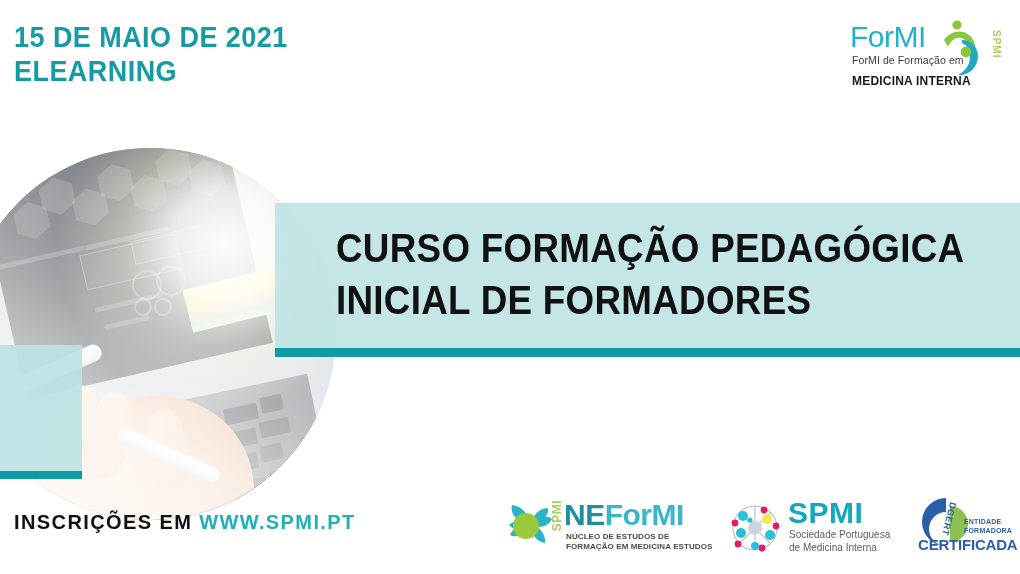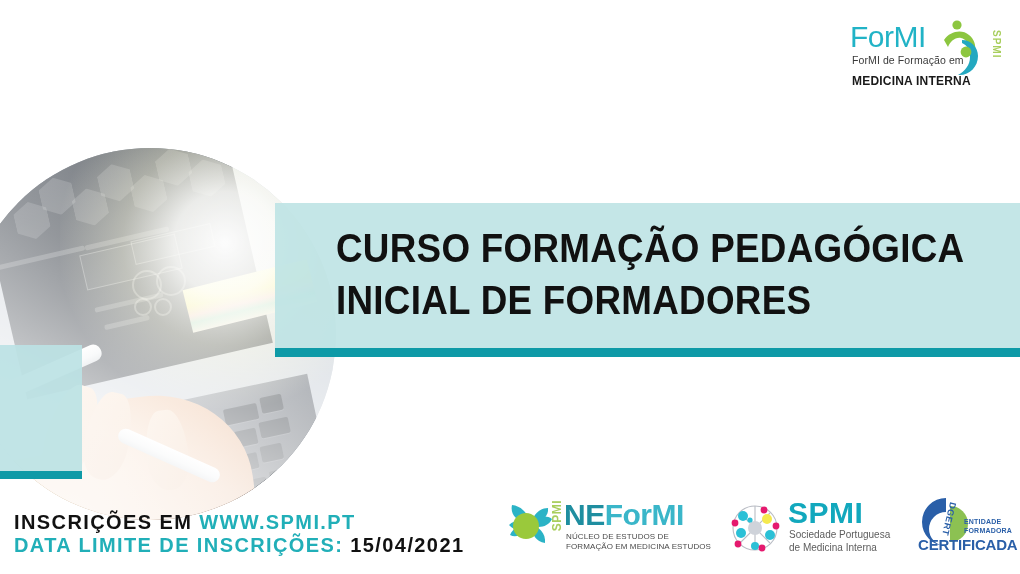--- a/index.html
+++ b/index.html
@@ -300,21 +300,21 @@
     font-weight: bold;
     letter-spacing: -0.5px;
     line-height: 30px;
   }
   .ne-a { color: #1f8ea0; }
   .ne-b { color: #3ab6c9; }
   .neformi-sub {
     position: absolute;
     left: 66px; top: 40px;
     font-size: 8px;
-    font-weight: normal;
+    font-weight: bold;
     color: #4a4a4a;
     line-height: 9.5px;
     letter-spacing: 0.1px;
     white-space: nowrap;
   }
   .neformi-vert {
     position: absolute;
     left: 50px; top: 8px;
     font-size: 12px;
     font-weight: bold;
@@ -381,20 +381,24 @@
     font-weight: bold;
     color: #2a5fa8;
     letter-spacing: -0.2px;
   }
 </style>
 </head>
 <body>
 
 <div class="poster">
 
+  <div class="header-text">
+    <div class="header-line">15 DE MAIO DE 2021</div>
+    <div class="header-line">ELEARNING</div>
+  </div>
 
   <div class="formi-logo">
     <div class="formi-word">ForMI</div>
     <div class="formi-sub1">ForMI de Formação em</div>
     <div class="formi-sub2">MEDICINA INTERNA</div>
     <div class="formi-mark">
       <svg viewBox="0 0 46 60" width="46" height="60">
         <circle cx="19" cy="7" r="4.6" fill="#8cc63f"></circle>
         <path d="M6 22 C12 13, 24 11, 31 17 C36 21, 38 27, 37 33 L31 31 C31 26, 28 21, 23 20 C17 19, 12 24, 10 29 Z" fill="#8cc63f"></path>
         <path d="M24 22 C33 22, 40 29, 40 38 C40 49, 31 58, 20 57 C27 53, 32 47, 32 39 C32 32, 29 27, 24 25 Z" fill="#23a8c0"></path>
@@ -464,21 +468,20 @@
 
   <div class="side-block"></div>
   <div class="side-rule"></div>
   <div class="title-band"></div>
   <div class="title-rule"></div>
 
   <div class="title-text">CURSO FORMAÇÃO PEDAGÓGICA INICIAL DE FORMADORES</div>
 
   <div class="footer-text">
     <div><span class="fg-dark">INSCRIÇÕES EM </span><span class="fg-teal">WWW.SPMI.PT</span></div>
-    <div><span class="fg-teal">DATA LIMITE DE INSCRIÇÕES: </span><span class="fg-dark">15/04/2021</span></div>
   </div>
 
   <div class="neformi">
     <div style="position:absolute;left:0;top:2px;">
       <svg viewBox="0 0 62 62" width="62" height="62">
         <g fill="#2bb3c6">
           <path d="M31 30 C28 20, 22 12, 12 11 C10 20, 16 27, 27 30 Z"></path>
           <path d="M31 30 C38 23, 45 20, 52 25 C48 33, 40 34, 32 32 Z"></path>
           <path d="M31 30 C39 33, 46 39, 45 49 C36 48, 32 40, 31 32 Z"></path>
           <path d="M31 30 C26 38, 18 45, 10 41 C13 33, 22 30, 30 30 Z"></path>

